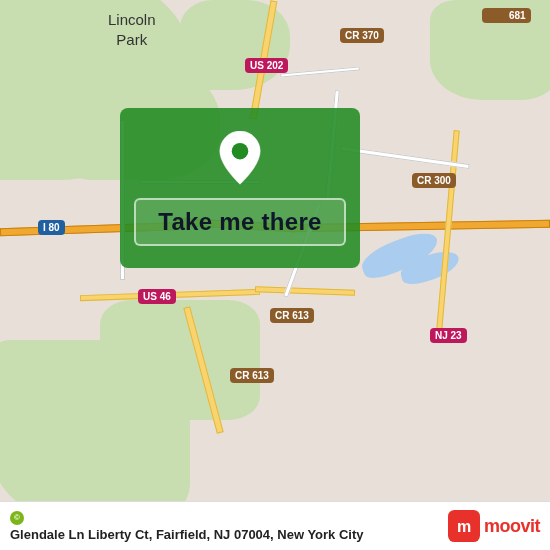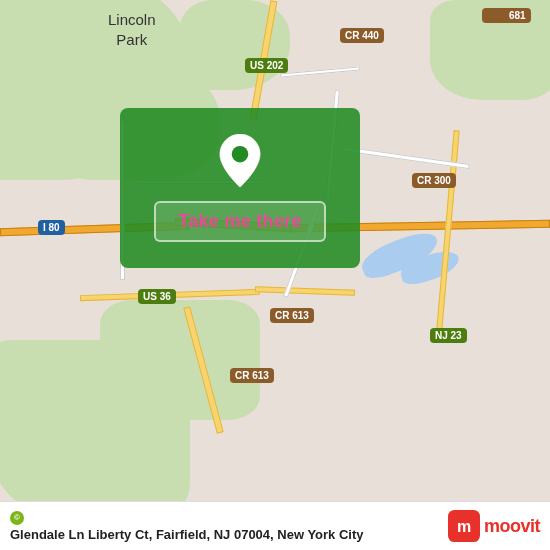--- a/index.html
+++ b/index.html
@@ -56,21 +56,21 @@
       position: absolute;
       border-radius: 4px;
       font-size: 10px;
       font-weight: bold;
       padding: 2px 5px;
       color: #fff;
       text-align: center;
       white-space: nowrap;
     }
     .badge-blue { background-color: #2060a0; }
-    .badge-green { background-color: #4d7c0f; }
+    .badge-green { background-color: #be185d; }
     .badge-brown { background-color: #8b5c2a; }
 
     
     .water {
       position: absolute;
       background-color: #aaccee;
       border-radius: 50% 40% 60% 30%;
     }
 
     
@@ -94,22 +94,22 @@
       width: 50px;
       height: 55px;
     }
 
     
     #take-me-there-btn {
       background-color: rgba(255,255,255,0.15);
       border: 2px solid rgba(255,255,255,0.6);
       border-radius: 6px;
       padding: 8px 22px;
-      color: #ec4899;
-      font-size: 18px;
+      color: #0f172a;
+      font-size: 24px;
       font-weight: 600;
       cursor: pointer;
       letter-spacing: 0.3px;
     }
 
     
     #bottom-bar {
       position: absolute;
       bottom: 0;
       left: 0;
@@ -202,24 +202,24 @@
 
     <div class="road-yellow" style="top:305px;left:200px;width:7px;height:130px;transform:rotate(-15deg);"></div>
 
     <div class="road" style="top:120px;left:120px;width:5px;height:160px;"></div>
     <div class="road" style="top:180px;left:140px;width:120px;height:4px;"></div>
     <div class="road" style="top:200px;left:300px;width:5px;height:100px;transform:rotate(20deg);"></div>
     <div class="road" style="top:155px;left:340px;width:130px;height:5px;transform:rotate(8deg);"></div>
     <div class="road" style="top:90px;left:330px;width:5px;height:110px;transform:rotate(5deg);"></div>
     <div class="road" style="top:70px;left:280px;width:80px;height:4px;transform:rotate(-5deg);"></div>
 
-    <div class="badge badge-brown" style="top:28px;left:340px;">CR 440</div>
+    <div class="badge badge-brown" style="top:28px;left:340px;">CR 370</div>
     <div class="badge badge-green" style="top:58px;left:245px;">US 202</div>
     <div class="badge badge-blue" style="top:220px;left:38px;">I 80</div>
-    <div class="badge badge-green" style="top:289px;left:138px;">US 36</div>
+    <div class="badge badge-green" style="top:289px;left:138px;">US 46</div>
     <div class="badge badge-brown" style="top:308px;left:270px;">CR 613</div>
     <div class="badge badge-brown" style="top:368px;left:230px;">CR 613</div>
     <div class="badge badge-green" style="top:328px;left:430px;">NJ 23</div>
     <div class="badge badge-brown" style="top:173px;left:412px;">CR 300</div>
     <div class="badge badge-brown" style="top:8px;left:482px;padding-left:27px;">681</div>
 
     <div style="position:absolute;top:10px;left:108px;font-size:15px;color:#333;text-align:center;line-height:1.3;">Lincoln<br>Park</div>
 
   </div>
 

